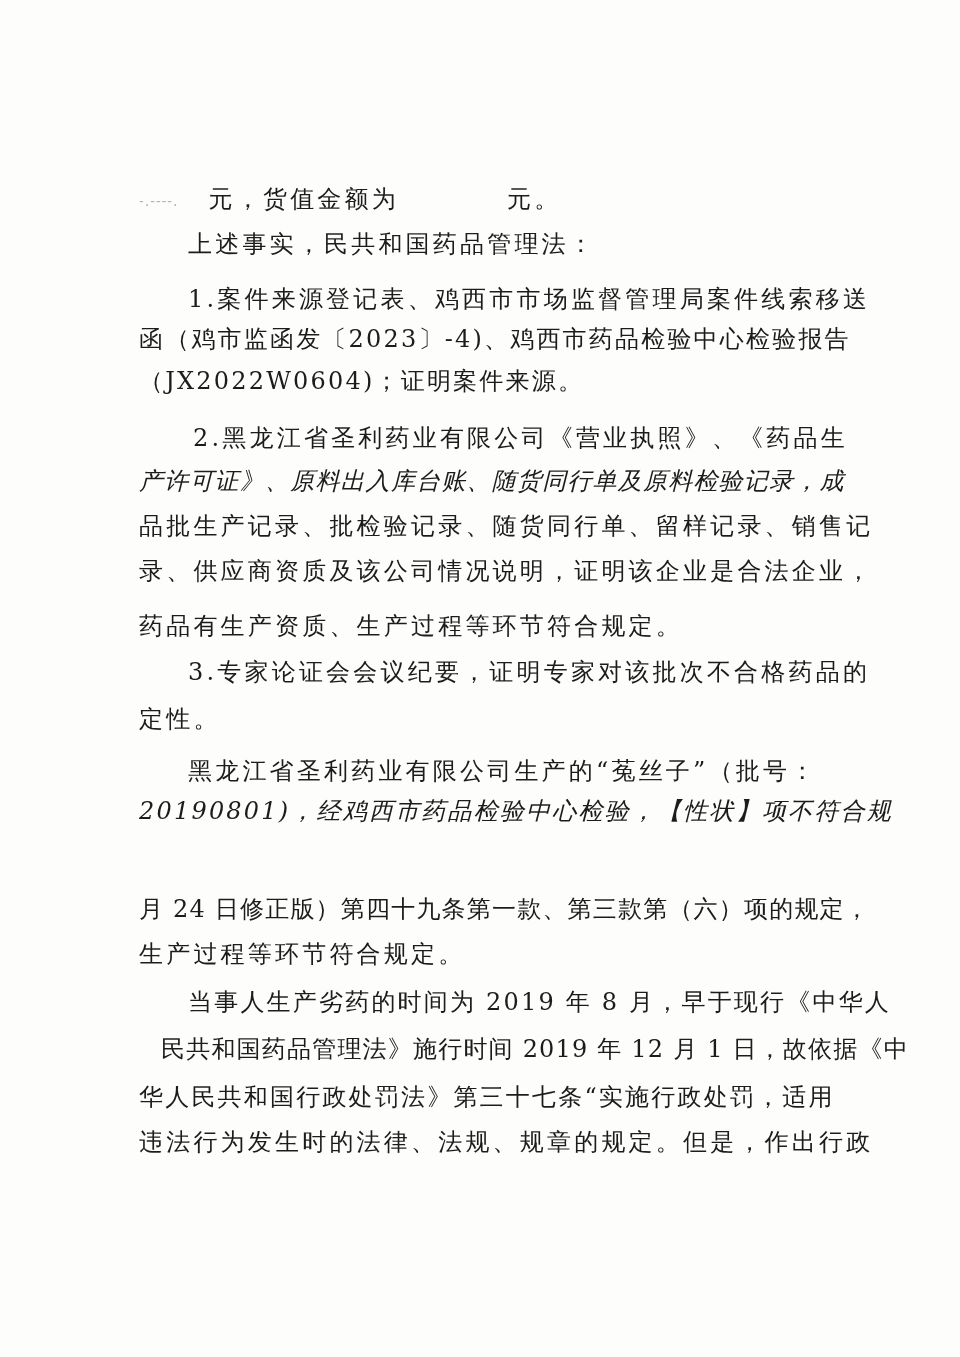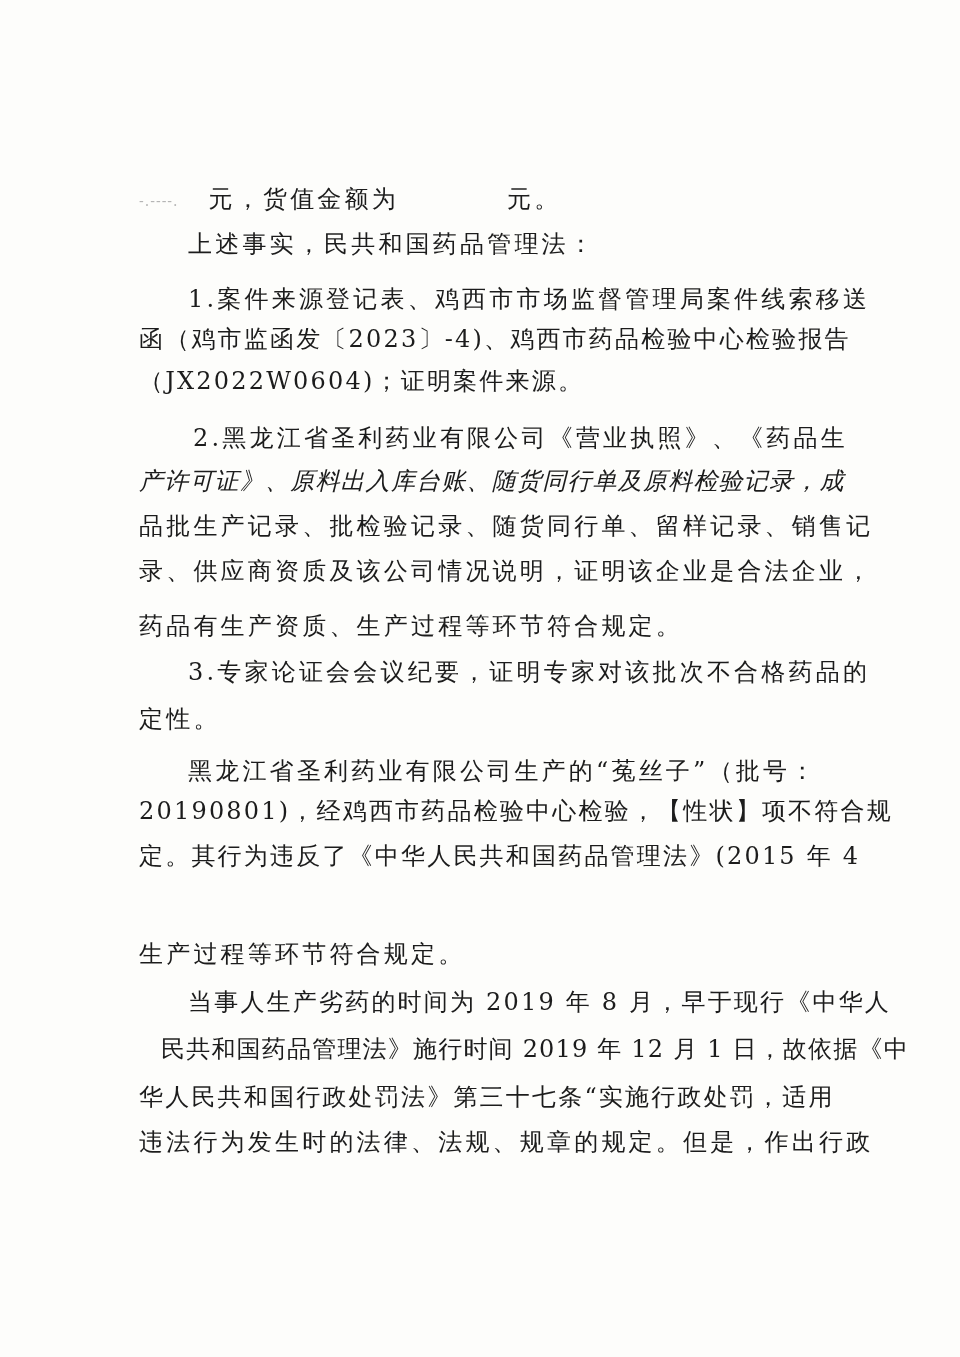--- a/index.html
+++ b/index.html
@@ -70,22 +70,22 @@
   <div class="line indent2" style="top:422px;">2.黑龙江省圣利药业有限公司《营业执照》、《药品生</div>
   <div class="line tighter" style="top:465px;font-style:italic;">产许可证》、原料出入库台账、随货同行单及原料检验记录，成</div>
   <div class="line" style="top:510px;">品批生产记录、批检验记录、随货同行单、留样记录、销售记</div>
   <div class="line" style="top:555px;">录、供应商资质及该公司情况说明，证明该企业是合法企业，</div>
   <div class="line" style="top:610px;">药品有生产资质、生产过程等环节符合规定。</div>
 
   <div class="line indent" style="top:656px;">3.专家论证会会议纪要，证明专家对该批次不合格药品的</div>
   <div class="line" style="top:703px;">定性。</div>
 
   <div class="line indent" style="top:755px;">黑龙江省圣利药业有限公司生产的“菟丝子”（批号：</div>
-  <div class="line tight" style="top:795px;">20190801)，经鸡西市药品检验中心检验，【性状】项不符合规</div>
-  <div class="line tight" style="top:840px;">定。其行为违反了《中华人民共和国药品管理法》(2015 年 4</div>
+  <div class="line tight" style="top:795px;font-style:italic;">20190801)，经鸡西市药品检验中心检验，【性状】项不符合规</div>
+  <div class="line tighter" style="top:893px;">月 24 日修正版）第四十九条第一款、第三款第（六）项的规定，</div>
   <div class="line" style="top:938px;">生产过程等环节符合规定。</div>
 
   <div class="line indent tight" style="top:986px;">当事人生产劣药的时间为 2019 年 8 月，早于现行《中华人</div>
   <div class="line tighter" style="top:1033px;margin-left:22px;">民共和国药品管理法》施行时间 2019 年 12 月 1 日，故依据《中</div>
   <div class="line tight" style="top:1081px;">华人民共和国行政处罚法》第三十七条“实施行政处罚，适用</div>
   <div class="line" style="top:1128px;font-family:Liberation Mono, monospace;">违法行为发生时的法律、法规、规章的规定。但是，作出行政</div>
 
 </div>
 
 </body></html>

